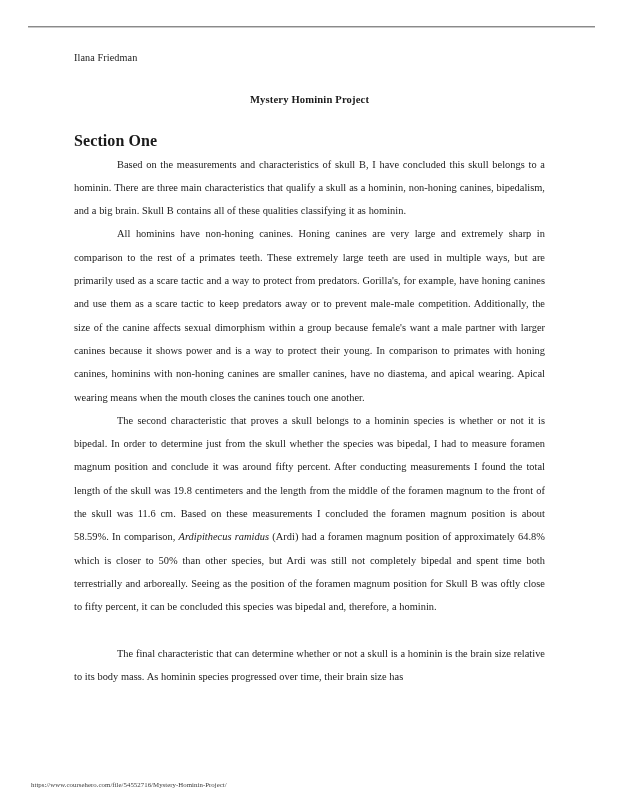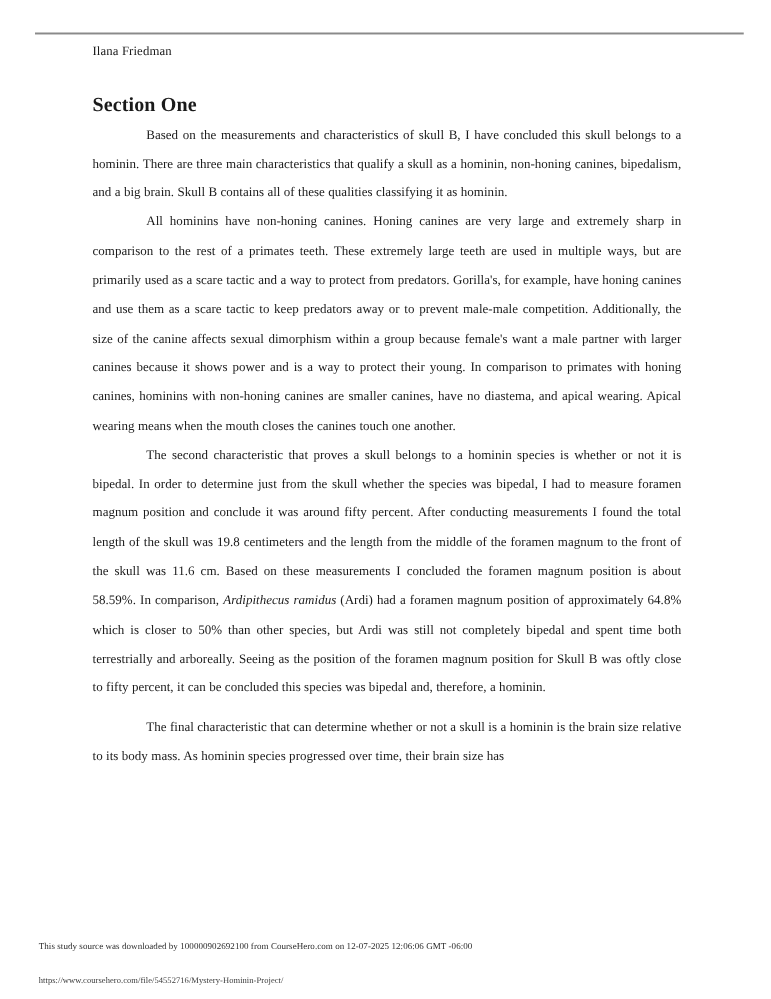--- a/index.html
+++ b/index.html
@@ -35,20 +35,21 @@
     position: absolute;
     left: 74px;
     top: 36px;
     width: 471px;
   }
 
   .doc-header {
     font-size: 10.2px;
     line-height: 12.6px;
     letter-spacing: 0.1px;
+    margin-top: 16px;
   }
   .doc-header div { white-space: nowrap; }
 
   .doc-title {
     text-align: center;
     font-weight: bold;
     font-size: 10.6px;
     margin-top: 29px;
     letter-spacing: 0.15px;
   }
@@ -63,21 +64,21 @@
   .para {
     font-size: 10.4px;
     line-height: 23.3px;
     text-align: justify;
     text-indent: 43px;
     margin: 0;
     letter-spacing: 0.02px;
     word-spacing: 0.1px;
   }
   .para.first { margin-top: 3px; font-family: Liberation Serif, serif; }
-  .para.gap-before { margin-top: 8px; }
+  .para.gap-before { margin-top: 23px; }
 
   .para i { }
 
   .footer-note {
     position: absolute;
     left: 31px;
     top: 753px;
     font-family: "Liberation Serif", "DejaVu Serif", serif;
     font-size: 7.2px;
     color: #2b2b2b;
@@ -102,32 +103,32 @@
 <div class="page">
 
   <div class="top-rule"></div>
 
   <div class="content">
 
     <div class="doc-header">
       <div>Ilana Friedman</div>
     </div>
 
+    <div class="doc-title">Mystery Hominin Project</div>
 
     <div class="section-heading">Section One</div>
 
     <p class="para first">Based on the measurements and characteristics of skull B, I have concluded this skull belongs to a hominin. There are three main characteristics that qualify a skull as a hominin, non-honing canines, bipedalism, and a big brain. Skull B contains all of these qualities classifying it as hominin.</p>
 
     <p class="para">All hominins have non-honing canines. Honing canines are very large and extremely sharp in comparison to the rest of a primates teeth. These extremely large teeth are used in multiple ways, but are primarily used as a scare tactic and a way to protect from predators. Gorilla's, for example, have honing canines and use them as a scare tactic to keep predators away or to prevent male-male competition. Additionally, the size of the canine affects sexual dimorphism within a group because female's want a male partner with larger canines because it shows power and is a way to protect their young.  In comparison to primates with honing canines, hominins with non-honing canines are smaller canines, have no diastema, and apical wearing. Apical wearing means when the mouth closes the canines touch one another.</p>
 
     <p class="para">
       <span>The second characteristic that proves a skull belongs to a hominin species is whether or not it is bipedal. In order to determine just from the skull whether the species was bipedal, I had to measure foramen magnum position and conclude it was around fifty percent. After conducting measurements I found the total length of the skull was 19.8 centimeters and the length from the middle of the foramen magnum to the front of the skull was 11.6 cm. Based on these measurements I concluded the foramen magnum position is about 58.59%. In comparison, </span><i>Ardipithecus ramidus</i><span> (Ardi) had a foramen magnum position of approximately 64.8% which is closer to 50% than other species, but Ardi was still not completely bipedal and spent time both terrestrially and arboreally.  Seeing as the position of the foramen magnum position for Skull B was oftly close to fifty percent, it can be concluded this species was bipedal and, therefore, a hominin.</span>
     </p>
 
     <p class="para gap-before">The final characteristic that can determine whether or not a skull is a hominin is the brain size relative to its body mass. As hominin species progressed over time, their brain size has</p>
 
   </div>
 
-  <div class="footer-note">This study source was downloaded by 100000902692100 from CourseHero.com on 12-07-2025 12:06:06 GMT -06:00</div>
 
   <div class="footer-url">https://www.coursehero.com/file/54552716/Mystery-Hominin-Project/</div>
 
 </div>
 
 </body></html>

